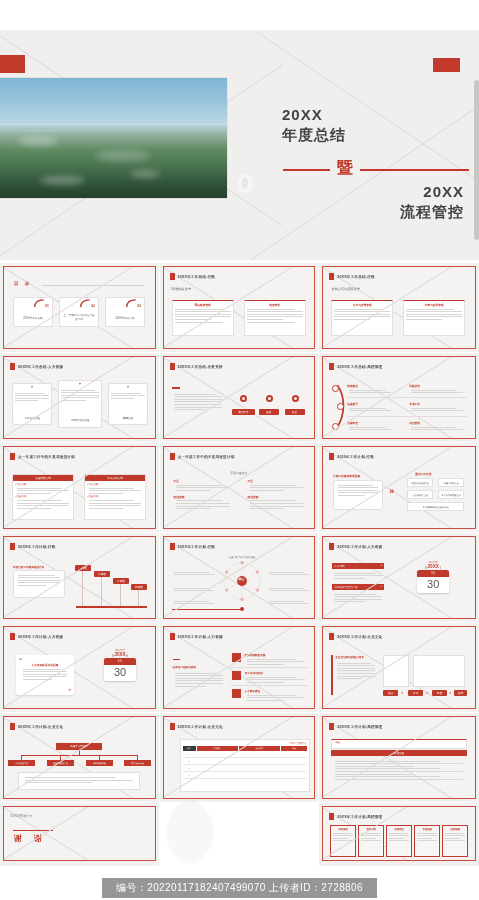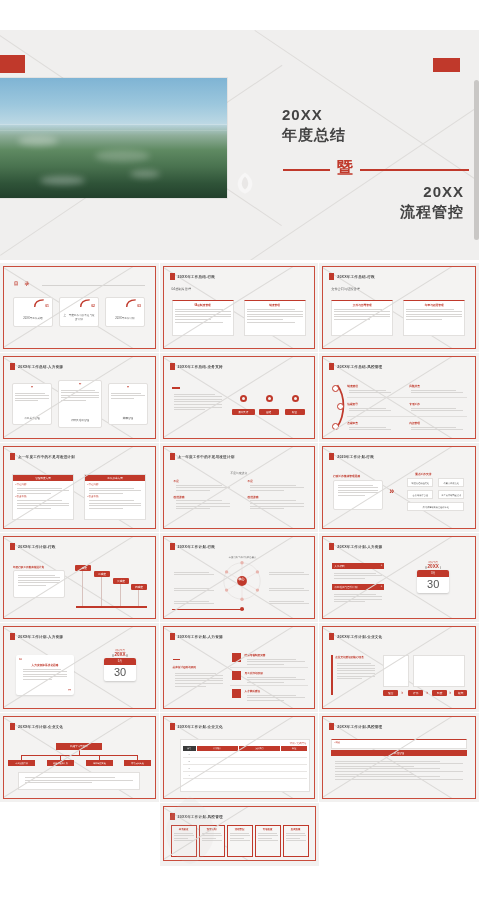--- a/index.html
+++ b/index.html
@@ -781,20 +781,27 @@
               <div class="tiny-line s"></div>
             <div class="tiny-line m"></div>
               <div class="tiny-line"></div>
           </div>
         </div>
       </div>
     </div>
 
     <div class="row">
 
+      <div class="cell" style="height:64px;">
+        <div class="slide" style="bottom:5px;">
+          <div class="final-head">XXXX有限公司</div>
+          <div class="final-rule"></div>
+          <div class="thanks">谢　谢</div>
+        </div>
+      </div>
 
       <div class="cell" style="height:64px;background:#ffffff;"></div>
 
       <div class="cell" style="height:64px;">
         <div class="slide" style="bottom:5px;">
           <div class="s-head">
             <div class="sq"></div>
             <div class="tt">20XX年工作计划-风控管理</div>
           </div>
           <div style="position:absolute;left:7px;top:18px;display:flex;gap:2px;">
@@ -836,13 +843,16 @@
           </div>
         </div>
       </div>
     </div>
   </div>
 
   <svg class="wm" style="left:150px;top:790px;width:80px;height:80px;" viewBox="0 0 40 40">
     <path d="M20 3c8 5 12 12 12 18 0 8-5 14-12 16-7-2-12-8-12-16 0-6 4-13 12-18z" fill="#cfcdcb"></path>
   </svg>
 
+  <div class="footer">
+    <div class="footer-inner">编号：20220117182407499070 上传者ID：2728806</div>
+  </div>
 </div>
 
 </body></html>

